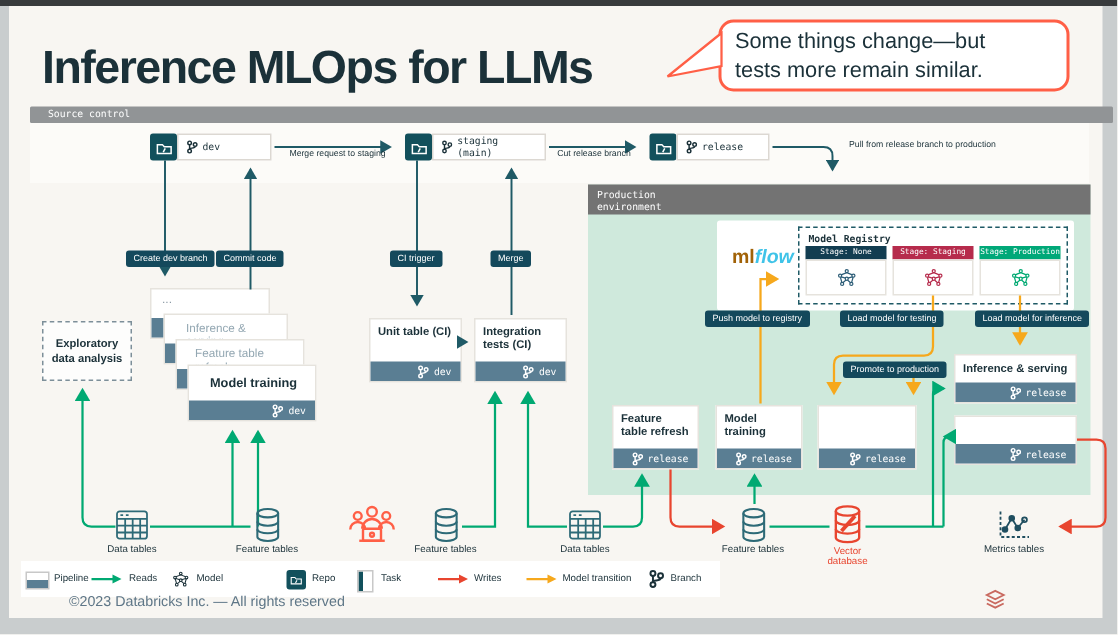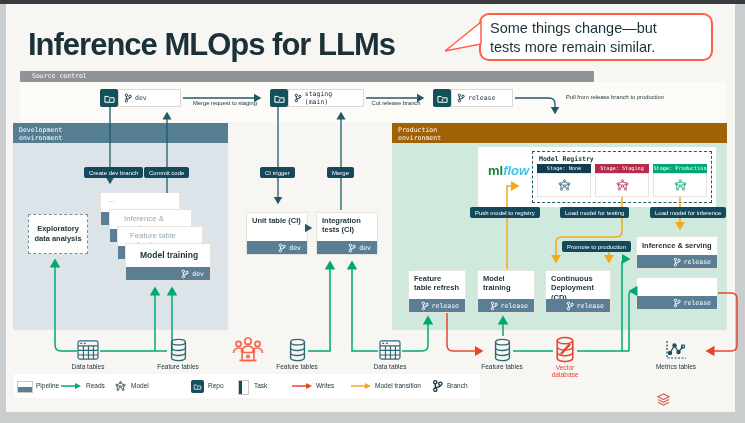--- a/index.html
+++ b/index.html
@@ -3,21 +3,21 @@
 <meta charset="utf-8">
 <style>
   html,body{margin:0;padding:0;}
   #page{position:relative;width:745px;height:423px;background:#c9cdce;font-family:"Liberation Sans",sans-serif;overflow:hidden;}
   .abs{position:absolute;}
   .mono{font-family:"DejaVu Sans Mono",monospace;}
   #topstrip{left:0;top:0;width:745px;height:4px;background:#383b3d;}
   #slide{left:6px;top:4px;width:729px;height:408px;background:#f8f6f2;}
   #title{left:28px;top:27px;font-size:31px;font-weight:bold;color:#1b3139;letter-spacing:-1px;z-index:3;}
   #callout{left:479px;top:13px;width:212px;height:36px;background:#fff;border:2.5px solid #ff5f46;border-radius:10px;padding:4px 9px;font-size:14.5px;line-height:1.3;color:#1b3139;z-index:4;}
-  #srcbar{left:20px;top:71px;width:574px;height:11px;background:#919496;border-radius:1px;color:#fff;font-size:6.5px;line-height:11px;padding-left:12px;box-sizing:border-box;z-index:2;}
+  #srcbar{left:20px;top:71px;width:722px;height:11px;background:#919496;border-radius:1px;color:#fff;font-size:6.5px;line-height:11px;padding-left:12px;box-sizing:border-box;z-index:2;}
   #repostrip{left:20px;top:82px;width:706px;height:40px;background:#fcfbf8;z-index:1;}
   .repo{z-index:6;}
   .repo-icon{width:18px;height:18px;background:#12505c;border-radius:2px;display:flex;align-items:center;justify-content:center;}
   .repo-box{height:18px;background:#fff;border:1px solid #dcd8d2;box-sizing:border-box;display:flex;align-items:center;gap:3px;padding:0 5px;color:#1b3139;font-size:6.5px;}
   .env{z-index:2;}
   .env-head{height:20px;color:#fff;font-size:6.5px;line-height:1.25;padding:3px 0 0 6px;box-sizing:border-box;font-family:"DejaVu Sans Mono",monospace;}
   .badge{position:absolute;background:#14495c;color:#fff;font-size:6px;padding:2.5px 5px;border-radius:2px;white-space:nowrap;z-index:6;}
   .card{position:absolute;background:#fff;border:1px solid #e6e3dd;box-sizing:border-box;z-index:4;}
   .cfoot{position:absolute;left:0;right:0;bottom:0;height:13px;background:#5a7e93;color:#fff;font-size:6.5px;display:flex;align-items:center;justify-content:flex-end;gap:3px;padding-right:6px;}
   .boxlbl{color:#1b3139;font-size:7.5px;font-weight:600;padding:3px 5px;line-height:1.25;}
@@ -156,25 +156,20 @@
           <use href="#sym-branch"></use>
         </svg>
       <span>release</span>
     </div>
   </div>
 
   <div class="abs" style="left:188px;top:100px;width:74px;text-align:center;font-size:5.8px;color:#1b3139;z-index:6;">Merge request to staging</div>
   <div class="abs" style="left:360px;top:100px;width:72px;text-align:center;font-size:5.8px;color:#1b3139;z-index:6;">Cut release branch</div>
   <div class="abs" style="left:566px;top:94px;width:160px;font-size:5.8px;color:#1b3139;z-index:6;">Pull from release branch to production</div>
 
-  <div class="abs env" style="left:13px;top:123px;width:215px;height:207px;background:#dce4e9;">
-    <div class="env-head" style="background:#567e93;width:100%;">
-      <div style="width:80px;">Development environment</div>
-    </div>
-  </div>
   <div class="badge" style="left:84px;top:167px;">Create dev branch</div>
   <div class="badge" style="left:144px;top:167px;">Commit code</div>
 
   <div class="card" style="left:100px;top:192px;width:80px;height:34px;z-index:3;">
     <div style="color:#8b9aa5;font-size:8px;padding:2px 7px;">...</div>
     <div class="cfoot"></div>
   </div>
   <div class="card" style="left:109px;top:209px;width:83px;height:34px;z-index:4;">
     <div style="color:#93a7b2;font-size:7.8px;padding:4px 0 0 14px;">Inference &amp; serving</div>
     <div class="cfoot"></div>
@@ -210,28 +205,28 @@
     <div class="boxlbl">Integration tests (CI)</div>
     <div class="cfoot mono">
       <svg class="ic" width="8" height="10" style="color:#fff">
           <use href="#sym-branch"></use>
         </svg>
       <span>dev</span>
     </div>
   </div>
 
   <div class="abs env" style="left:392px;top:123px;width:335px;height:207px;background:#cfe9dc;">
-    <div class="env-head" style="background:#a16207;width:100%;">
+    <div class="env-head" style="background:#737373;width:100%;">
       <div style="width:70px;">Production environment</div>
     </div>
   </div>
 
   <div class="abs" style="left:478px;top:147px;width:238px;height:60px;background:#fff;border-radius:2px;z-index:3;">
     <div class="abs" style="left:10px;top:16px;font-size:13px;">
-      <span style="font-weight:800;color:#15803d;">ml</span><span style="font-style:italic;font-weight:600;color:#3fc3e8;">flow</span>
+      <span style="font-weight:800;color:#a16207;">ml</span><span style="font-style:italic;font-weight:600;color:#3fc3e8;">flow</span>
     </div>
     <div class="abs mono" style="left:54px;top:4px;width:180px;height:52px;border:1px dashed #1f5a66;box-sizing:border-box;">
       <div style="font-size:6.5px;font-weight:bold;color:#1b3139;padding:3px 0 0 6px;">Model Registry</div>
     </div>
   </div>
   <div class="stage" style="left:537px;top:164px;">
     <div class="stage-h" style="background:#123d51;">Stage: None</div>
     <div class="stage-b">
         <svg class="ic" width="15" height="15" style="color:#2d5d77">
           <use href="#sym-brain"></use>
@@ -272,21 +267,20 @@
   <div class="card" style="left:477px;top:270px;width:58px;height:43px;">
     <div class="boxlbl">Model training</div>
     <div class="cfoot mono">
         <svg class="ic" width="8" height="10" style="color:#fff">
           <use href="#sym-branch"></use>
         </svg>
         <span>release</span>
       </div>
   </div>
   <div class="card" style="left:545px;top:270px;width:66px;height:43px;">
-    <div class="boxlbl">Continuous Deployment (CD)</div>
     <div class="cfoot mono">
         <svg class="ic" width="8" height="10" style="color:#fff">
           <use href="#sym-branch"></use>
         </svg>
         <span>release</span>
       </div>
   </div>
   <div class="card" style="left:636px;top:236px;width:82px;height:33px;">
     <div class="boxlbl" style="padding-top:4px;">Inference &amp; serving</div>
     <div class="cfoot mono">
@@ -392,20 +386,21 @@
       </svg>
     </div>
   <div class="lglbl" style="left:375px;">Model transition</div>
   <div class="licon" style="left:432px;top:379px;color:#1b3139;">
       <svg class="ic" width="11" height="14">
         <use href="#sym-branch"></use>
       </svg>
     </div>
   <div class="lglbl" style="left:447px;">Branch</div>
 
+  <div class="abs" style="left:46px;top:396px;font-size:9.5px;color:#5e7687;z-index:6;">©2023 Databricks Inc. — All rights reserved</div>
   <div class="licon" style="left:656px;top:392px;color:#c96a60;">
       <svg class="ic" width="15" height="15">
         <use href="#sym-layers"></use>
       </svg>
     </div>
 
   <svg id="overlay" class="abs" width="745" height="423">
     <defs>
       <marker id="mteal" markerWidth="7" markerHeight="7" refX="5" refY="3.5" orient="auto">
           <path d="M0,0 L6,3.5 L0,7 Z" fill="#1f5a66"></path>

